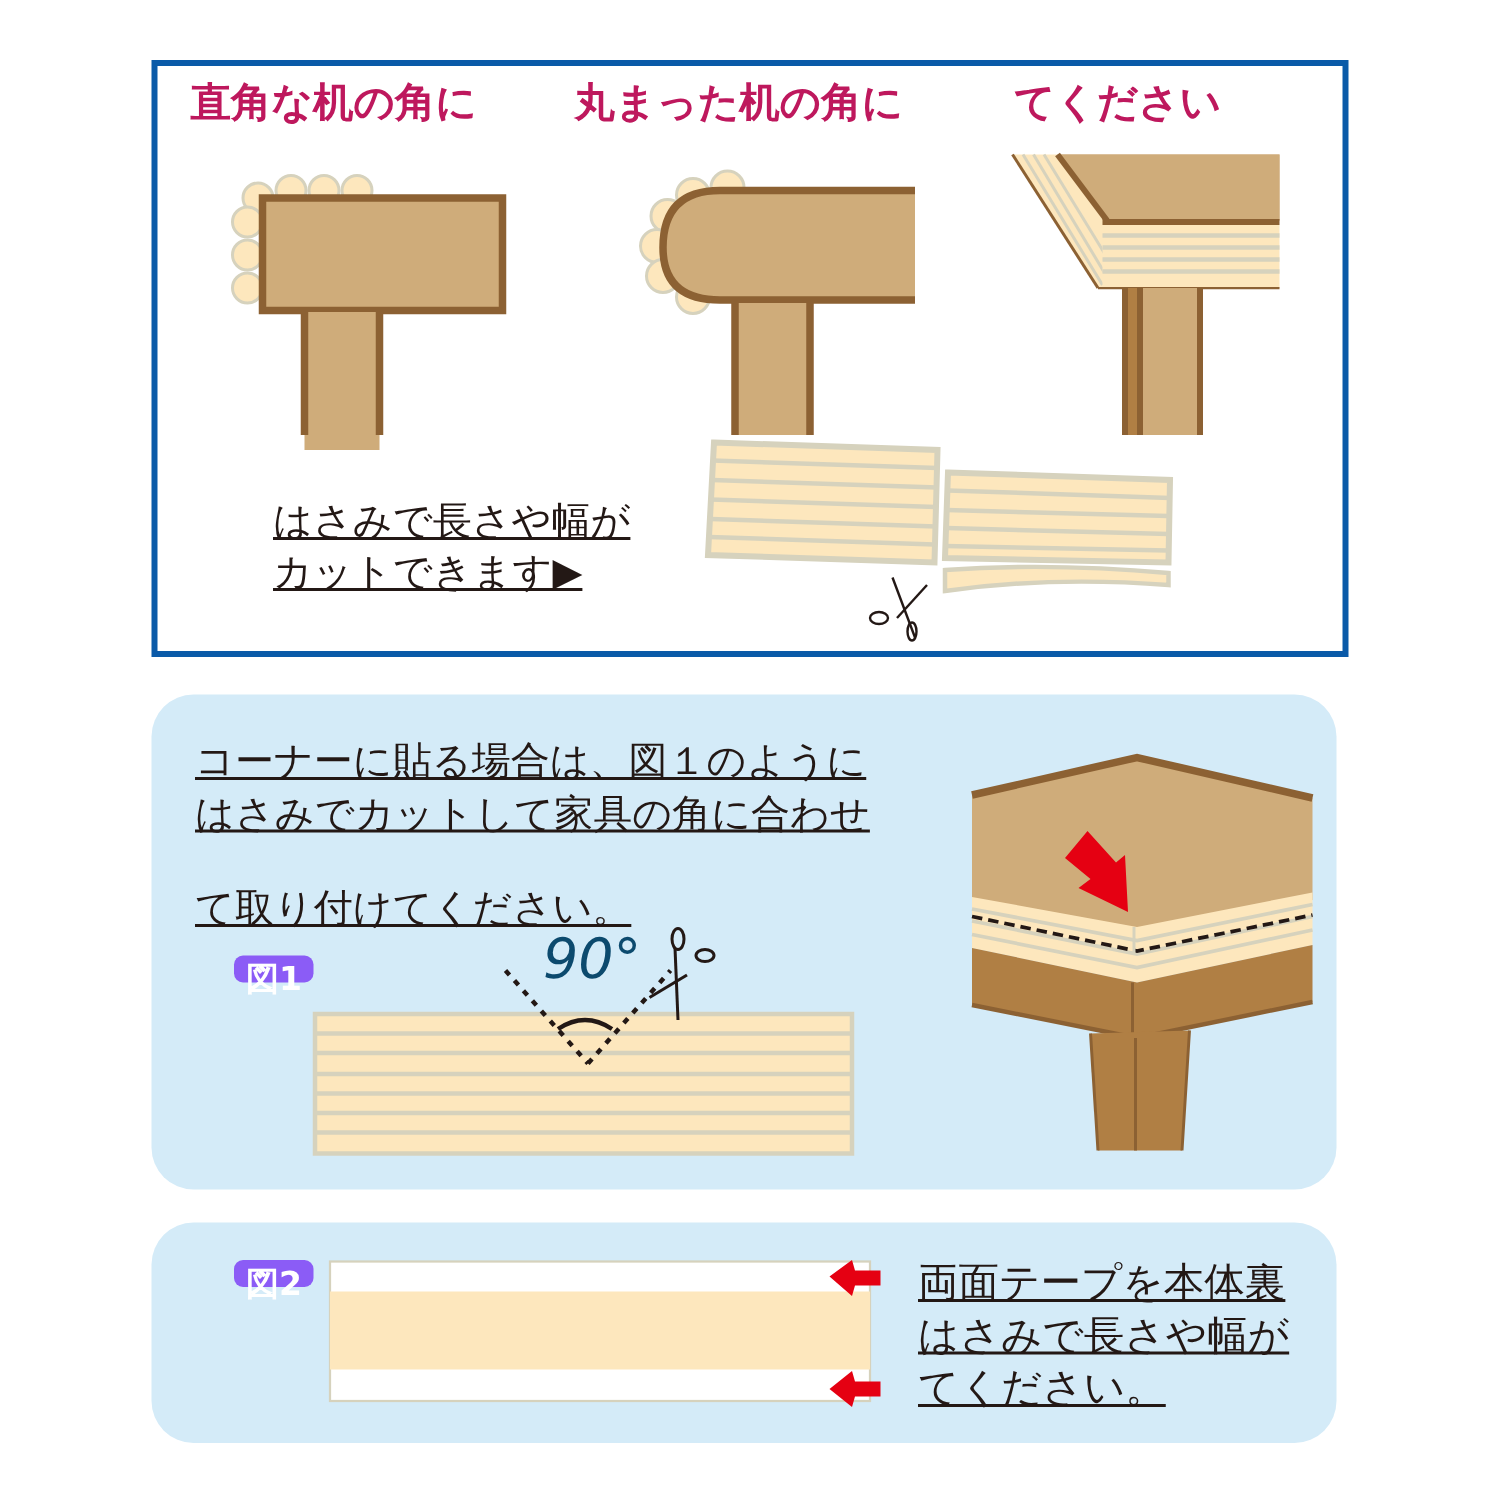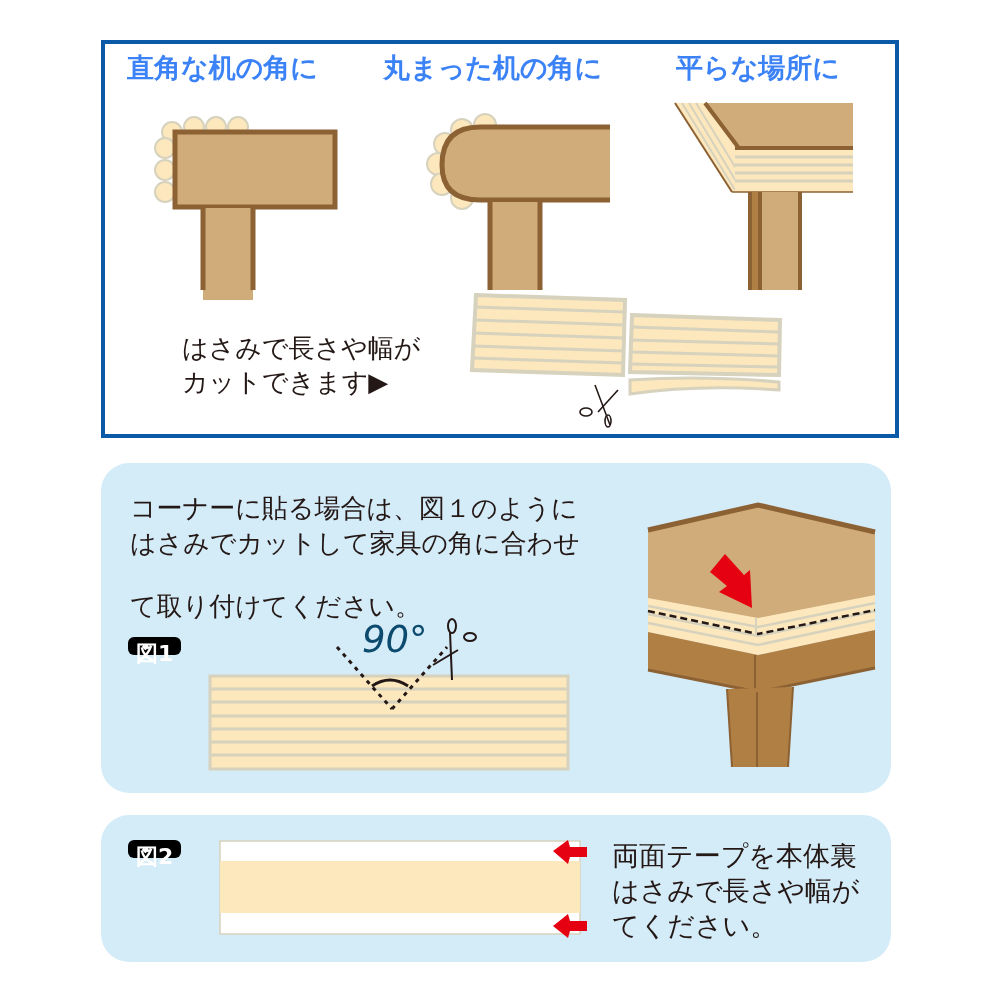--- a/index.html
+++ b/index.html
@@ -1,32 +1,32 @@
 <!DOCTYPE html>
 <html><head>
 <meta charset="utf-8">
 <style>
   html,body{margin:0;padding:0;background:#fff;}
   body{width:1000px;height:1000px;position:relative;overflow:hidden;font-family:"DejaVu Sans",sans-serif;}
   .abs{position:absolute;}
   .top-box{left:101px;top:40px;width:790px;height:390px;border:4px solid #0a5aa8;box-sizing:content-box;background:#fff;}
-  .heading{position:absolute;top:50px;font-weight:bold;color:#3b82f6;font-size:27px;letter-spacing:0px;white-space:nowrap;}
+  .heading{position:absolute;top:50px;font-weight:bold;color:#be185d;font-size:27px;letter-spacing:0px;white-space:nowrap;}
   .panel{position:absolute;left:101px;background:#d4ebf8;border-radius:28px;}
-  .body-text{position:absolute;color:#231815;font-size:26px;line-height:36px;white-space:nowrap;}
-  .fig-label{position:absolute;background:#000000;color:#fff;font-weight:bold;font-size:22px;border-radius:6px;padding:0 8px;height:18px;line-height:34px;}
+  .body-text{position:absolute;color:#231815;font-size:26px;line-height:36px;white-space:nowrap;text-decoration:underline;}
+  .fig-label{position:absolute;background:#8b5cf6;color:#fff;font-weight:bold;font-size:22px;border-radius:6px;padding:0 8px;height:18px;line-height:34px;margin-left:28px;}
   svg{position:absolute;overflow:visible;}
 </style>
 </head>
 <body>
 
 <div class="abs top-box"></div>
 
 <div class="heading" style="left:127px;">直角な机の角に</div>
 <div class="heading" style="left:383px;">丸まった机の角に</div>
-<div class="heading" style="left:676px;">平らな場所に</div>
+<div class="heading" style="left:676px;">てください</div>
 
 <svg style="left:150px;top:110px;" width="200" height="190" viewBox="0 0 200 190">
   <g fill="#fde7bd" stroke="#d6d2bd" stroke-width="2">
     <circle cx="22" cy="22" r="10"></circle>
       <circle cx="44" cy="17" r="10"></circle>
       <circle cx="66" cy="17" r="10"></circle>
       <circle cx="88" cy="17" r="10"></circle>
     <circle cx="15" cy="38" r="10"></circle>
       <circle cx="15" cy="60" r="10"></circle>
       <circle cx="15" cy="82" r="10"></circle>

